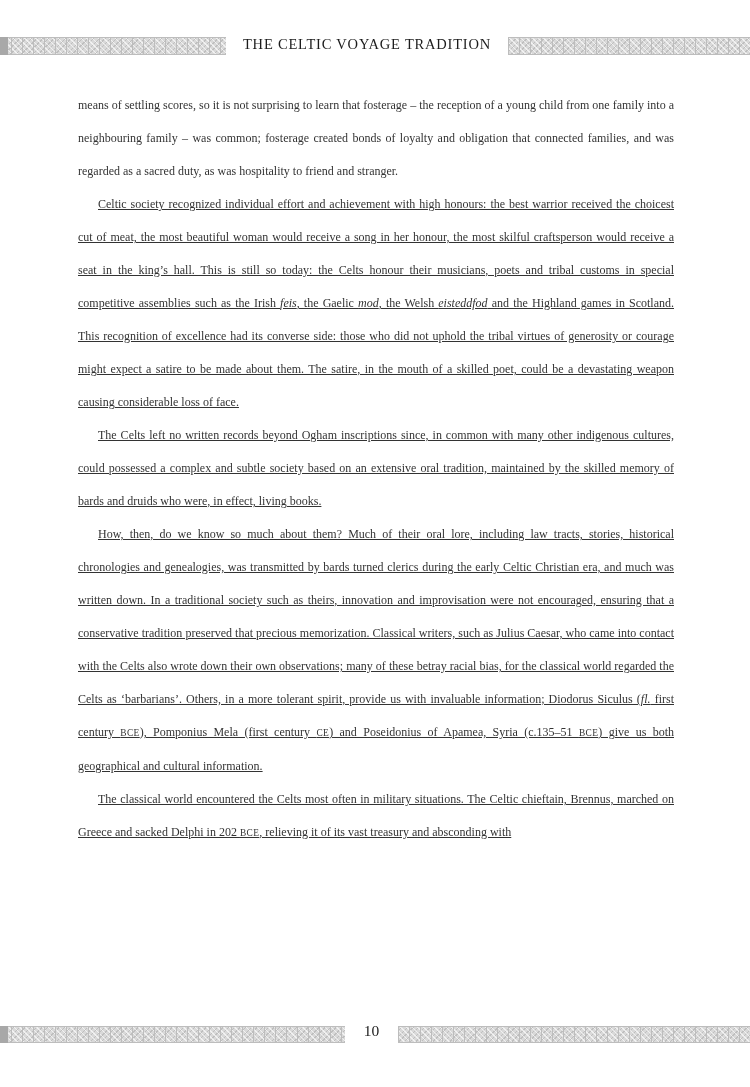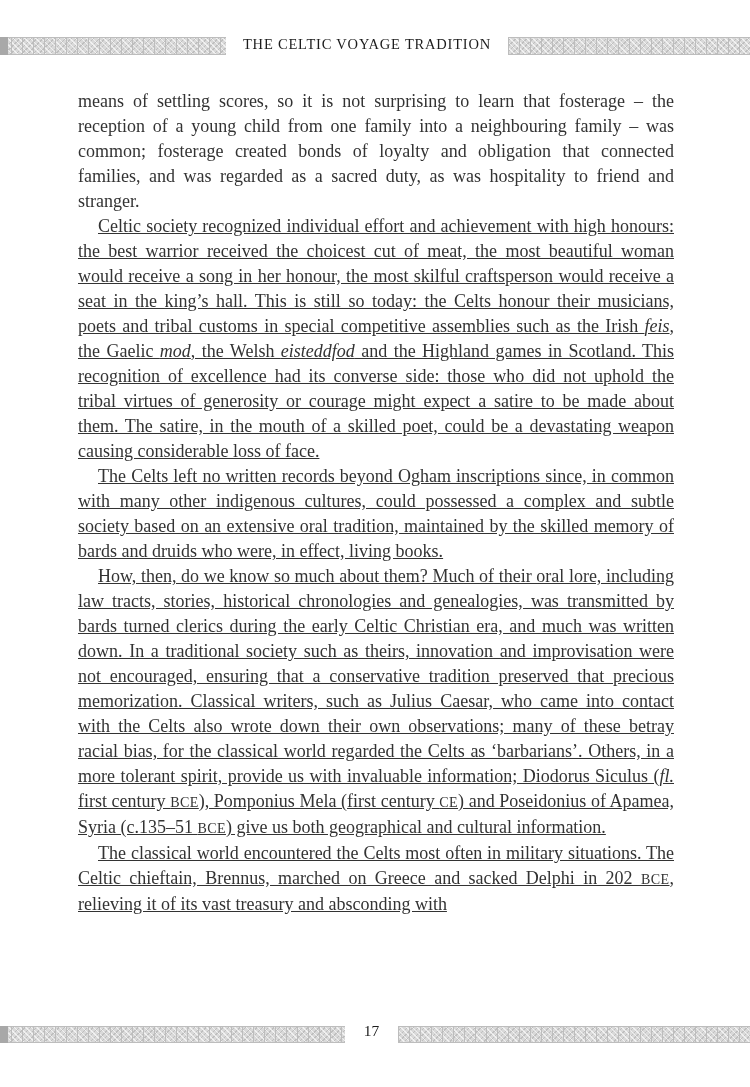--- a/index.html
+++ b/index.html
@@ -57,22 +57,22 @@
     letter-spacing: 0.8px;
     color: var(--heading);
     white-space: nowrap;
   }
 
   
   .body-text {
     position: absolute;
     left: 78px; top: 89px;
     width: 596px;
-    font-size: 18px;
-    line-height: 25px;
+    font-size: 12px;
+    line-height: 33px;
     color: var(--text);
     text-align: justify;
   }
   .para { margin: 0; text-align: justify; }
   .para.indent { text-indent: 20px; text-decoration: underline; }
   .italic { font-style: italic; }
   .smallcaps { font-size: 0.78em; letter-spacing: 0.4px; }
 
   
   .page-number {
@@ -95,16 +95,16 @@
 
   <div class="body-text">
       <p class="para"><span>means of settling scores, so it is not surprising to learn that fosterage – the reception of a young child from one family into a neighbouring family – was common; fosterage created bonds of loyalty and obligation that connected families, and was regarded as a sacred duty, as was hospitality to friend and stranger.</span></p>
       <p class="para indent"><span>Celtic society recognized individual effort and achievement with high honours: the best warrior received the choicest cut of meat, the most beautiful woman would receive a song in her honour, the most skilful craftsperson would receive a seat in the king’s hall. This is still so today: the Celts honour their musicians, poets and tribal customs in special competitive assemblies such as the Irish </span><span class="italic">feis</span><span>, the Gaelic </span><span class="italic">mod</span><span>, the Welsh </span><span class="italic">eisteddfod</span><span> and the Highland games in Scotland. This recognition of excellence had its converse side: those who did not uphold the tribal virtues of generosity or courage might expect a satire to be made about them. The satire, in the mouth of a skilled poet, could be a devastating weapon causing considerable loss of face.</span></p>
       <p class="para indent"><span>The Celts left no written records beyond Ogham inscriptions since, in common with many other indigenous cultures, could possessed a complex and subtle society based on an extensive oral tradition, maintained by the skilled memory of bards and druids who were, in effect, living books.</span></p>
       <p class="para indent"><span>How, then, do we know so much about them? Much of their oral lore, including law tracts, stories, historical chronologies and genealogies, was transmitted by bards turned clerics during the early Celtic Christian era, and much was written down. In a traditional society such as theirs, innovation and improvisation were not encouraged, ensuring that a conservative tradition preserved that precious memorization. Classical writers, such as Julius Caesar, who came into contact with the Celts also wrote down their own observations; many of these betray racial bias, for the classical world regarded the Celts as ‘barbarians’. Others, in a more tolerant spirit, provide us with invaluable information; Diodorus Siculus (</span><span class="italic">fl.</span><span> first century </span><span class="smallcaps">BCE</span><span>), Pomponius Mela (first century </span><span class="smallcaps">CE</span><span>) and Poseidonius of Apamea, Syria (c.135–51 </span><span class="smallcaps">BCE</span><span>) give us both geographical and cultural information.</span></p>
       <p class="para indent"><span>The classical world encountered the Celts most often in military situations. The Celtic chieftain, Brennus, marched on Greece and sacked Delphi in 202 </span><span class="smallcaps">BCE</span><span>, relieving it of its vast treasury and absconding with</span></p>
     </div>
 
   <div class="band cap-left band-bottom-left"></div>
-  <div class="page-number">17</div>
+  <div class="page-number">10</div>
   <div class="band band-bottom-right"></div>
 
 </div>
 
 </body></html>

